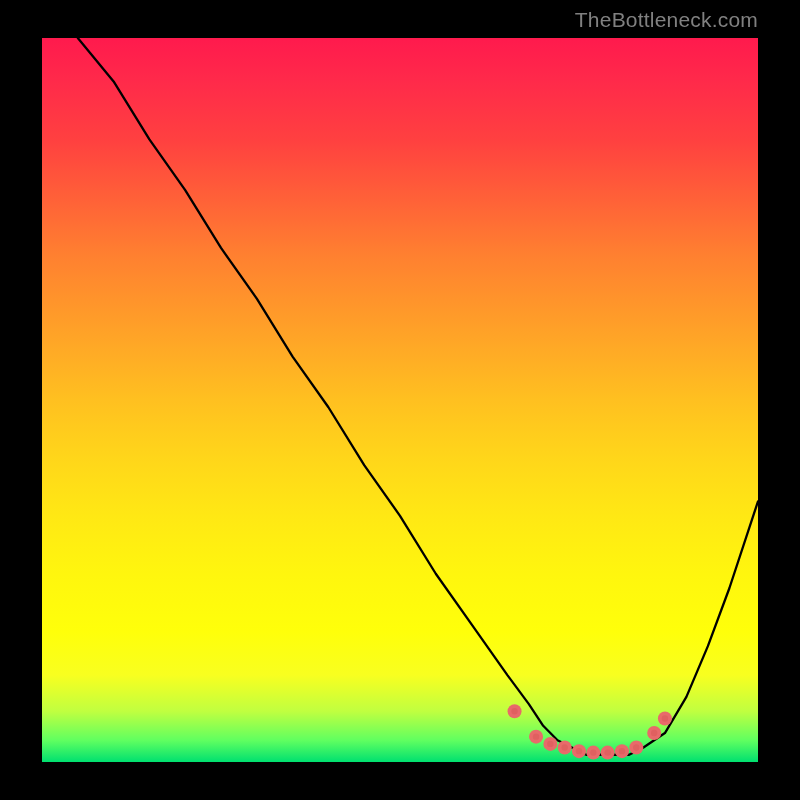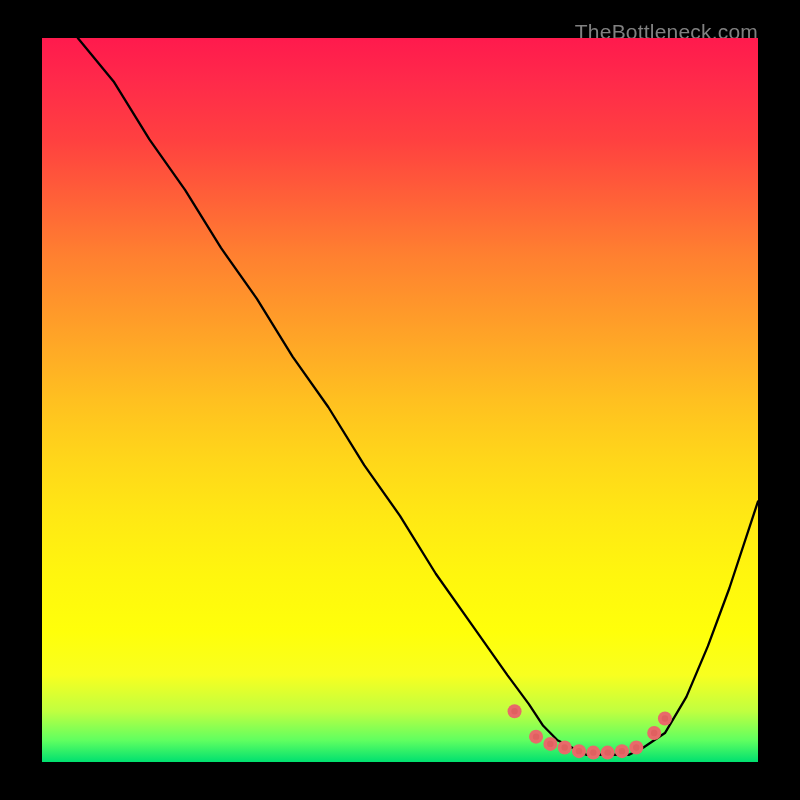--- a/index.html
+++ b/index.html
@@ -38,21 +38,21 @@
       #fff60e 74%,
       #ffff0a 82%,
       #f8ff20 88%,
       #c0ff40 93%,
       #60ff60 97%,
       #00e070 100%
     );
   }
   .attribution {
     position: absolute;
-    top: 20px;
+    top: 8px;
     right: 42px;
     color: #808080;
     font-size: 21px;
     letter-spacing: 0.2px;
     font-weight: 500;
   }
   svg.curve-layer {
     position: absolute;
     left: 0;
     top: 0;

